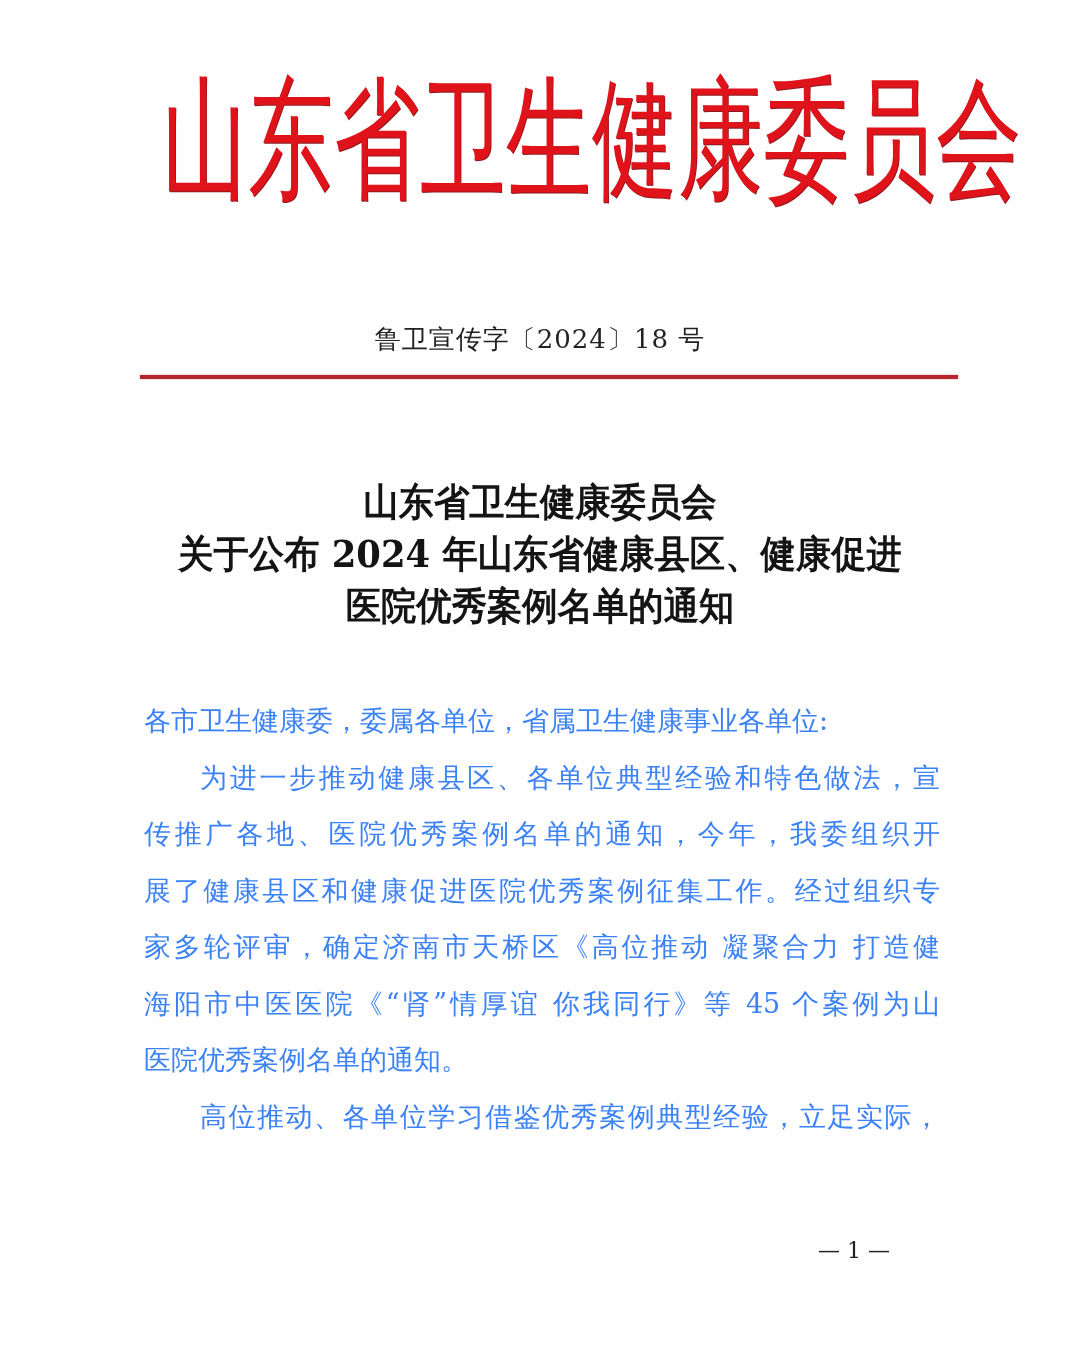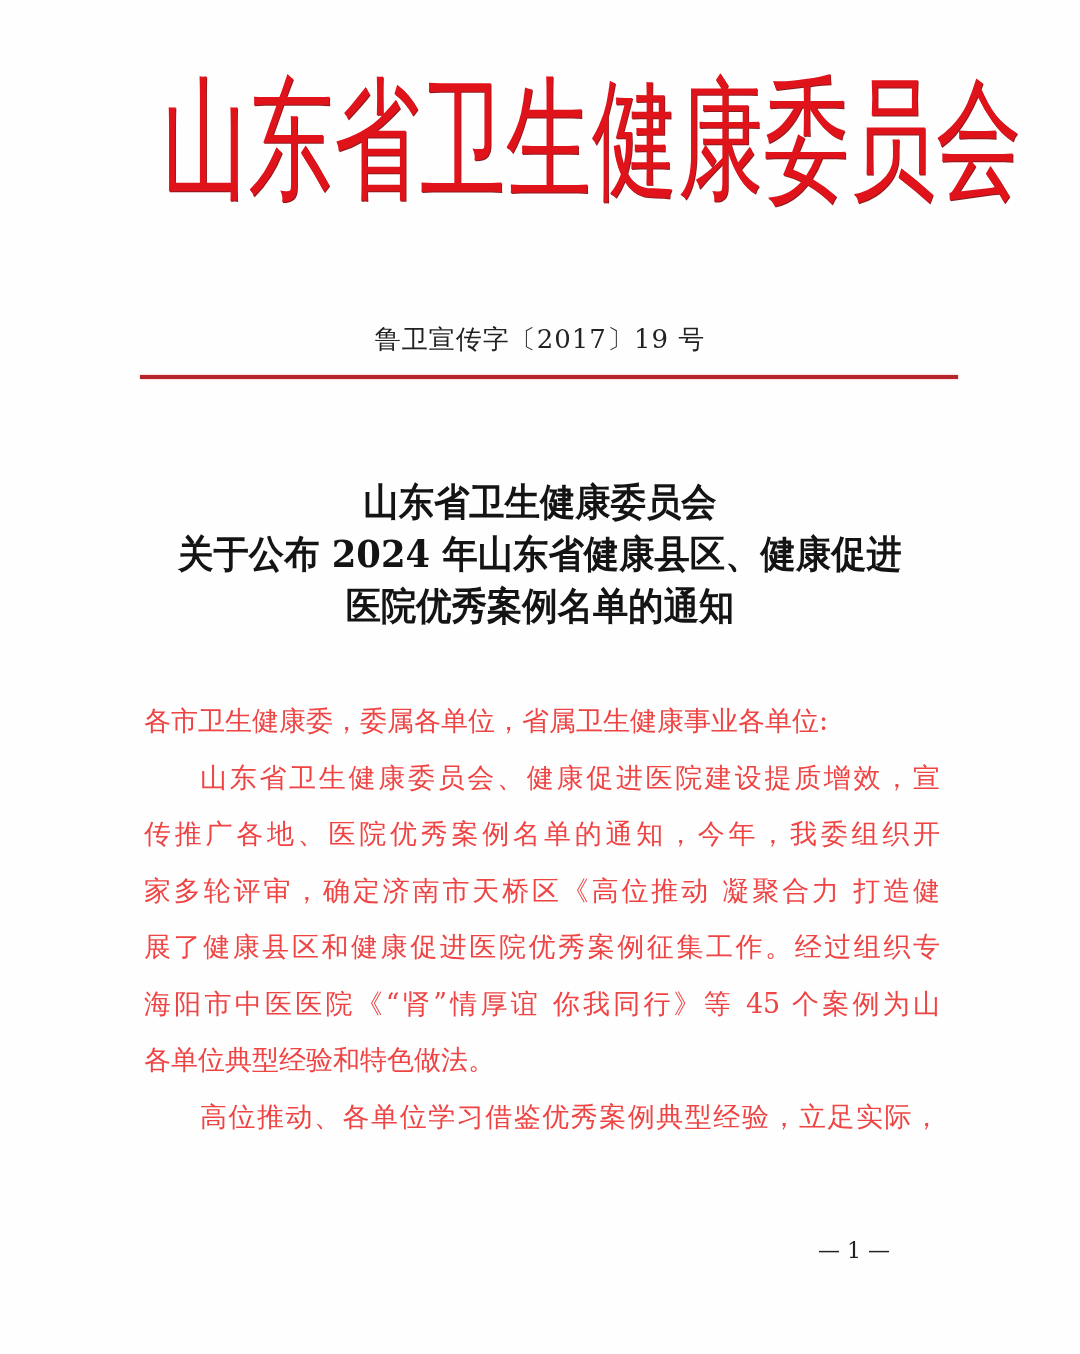--- a/index.html
+++ b/index.html
@@ -73,21 +73,21 @@
       display: block;
       transform: scaleX(0.93);
     }
     .body-text {
       position: absolute;
       left: 144px;
       top: 693px;
       width: 796px;
       font-family: "DejaVu Serif", "Liberation Serif", serif;
       font-size: 27px;
-      color: #ef4444;
+      color: #3b82f6;
       line-height: 56.5px;
     }
     .body-line {
       display: block;
       white-space: nowrap;
       text-align: justify;
       text-align-last: justify;
     }
     .body-line.last {
       text-align-last: left;
@@ -114,34 +114,34 @@
   <span class="masthead-char">省</span>
   <span class="masthead-char">卫</span>
   <span class="masthead-char">生</span>
   <span class="masthead-char">健</span>
   <span class="masthead-char">康</span>
   <span class="masthead-char">委</span>
   <span class="masthead-char">员</span>
   <span class="masthead-char">会</span>
 </div>
 
-<div class="doc-number">鲁卫宣传字〔2017〕19 号</div>
+<div class="doc-number">鲁卫宣传字〔2024〕18 号</div>
 
 <div class="red-rule"></div>
 
 <div class="title-block">
   <span class="title-line">山东省卫生健康委员会</span>
   <span class="title-line">关于公布 2024 年山东省健康县区、健康促进</span>
   <span class="title-line">医院优秀案例名单的通知</span>
 </div>
 
 <div class="body-text">
   <span class="body-line last">各市卫生健康委，委属各单位，省属卫生健康事业各单位:</span>
-  <span class="body-line indent">山东省卫生健康委员会、健康促进医院建设提质增效，宣</span>
+  <span class="body-line indent">为进一步推动健康县区、各单位典型经验和特色做法，宣</span>
   <span class="body-line">传推广各地、医院优秀案例名单的通知，今年，我委组织开</span>
+  <span class="body-line">展了健康县区和健康促进医院优秀案例征集工作。经过组织专</span>
   <span class="body-line">家多轮评审，确定济南市天桥区《高位推动 凝聚合力 打造健</span>
-  <span class="body-line">展了健康县区和健康促进医院优秀案例征集工作。经过组织专</span>
   <span class="body-line">海阳市中医医院《“肾”情厚谊 你我同行》等 45 个案例为山</span>
-  <span class="body-line last">各单位典型经验和特色做法。</span>
+  <span class="body-line last">医院优秀案例名单的通知。</span>
   <span class="body-line indent">高位推动、各单位学习借鉴优秀案例典型经验，立足实际，</span>
 </div>
 
 <div class="page-number">— 1 —</div>
 
 </body></html>

